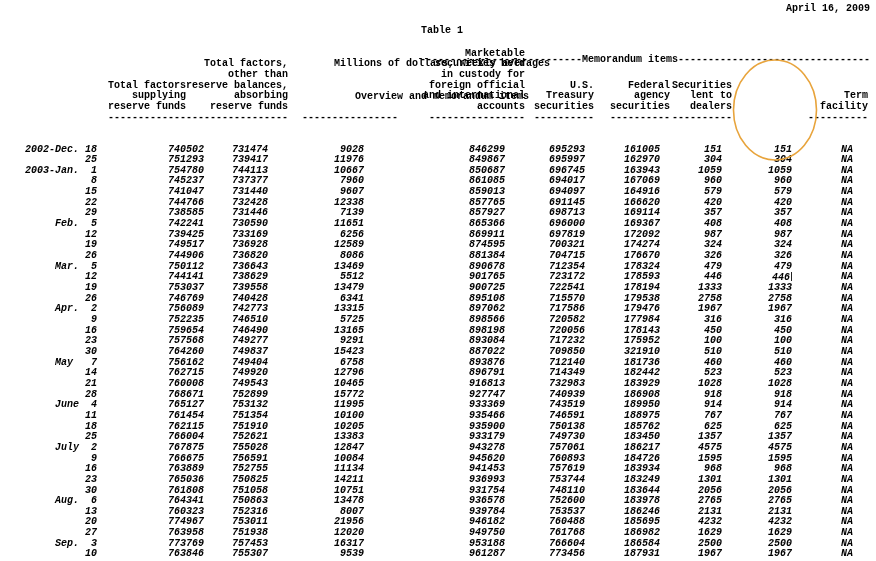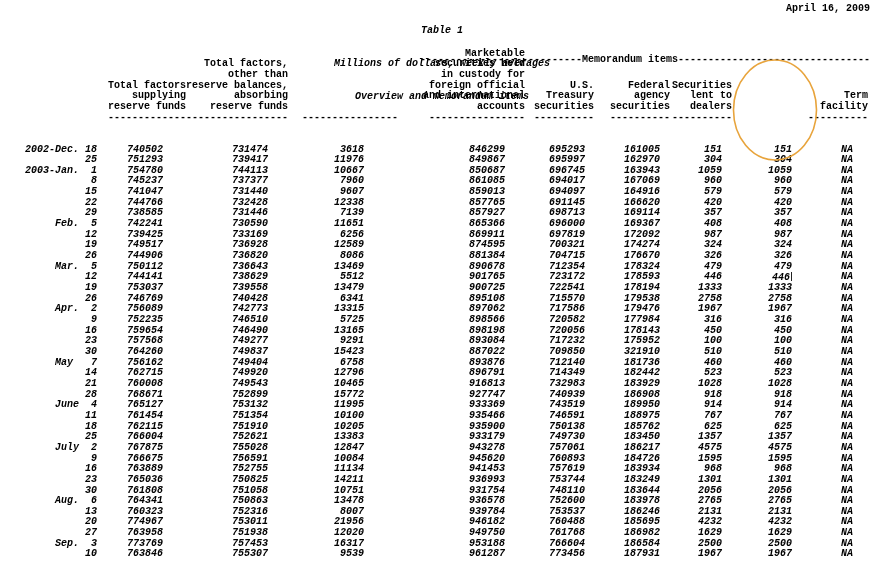--- a/index.html
+++ b/index.html
@@ -8,21 +8,21 @@
     width:876px;height:561px;
     background:#fff;
     overflow:hidden;
     font-family:"Liberation Mono","DejaVu Sans Mono",monospace;
     font-weight:bold;
     font-size:10px;
     color:#000;
   }
   .title-block{
     position:absolute;left:8px;right:0;top:3px;
-    text-align:center;line-height:11px;white-space:pre;font-style:italic;
+    text-align:center;line-height:11px;white-space:pre;
   }
   .date-stamp{
     position:absolute;top:3px;right:6px;white-space:pre;
   }
   .memo-rule{
     position:absolute;left:420px;top:54px;white-space:pre;letter-spacing:0;
   }
   .hdr{
     position:absolute;
     bottom:416.3px;
@@ -31,21 +31,21 @@
     white-space:pre;
     line-height:10.66px;
   }
   .hc0{left:56px}  .hc1{left:147px} .hc2{left:237px} .hc3{left:350px} .hc4{left:474px}
   .hc5{left:564px} .hc6{left:640px} .hc7{left:702px} .hc8{left:772px} .hc9{left:838px}
   .tbody{
     position:absolute;left:0;right:0;top:144.5px;font-style:italic;
   }
   .row{position:relative;height:10.66px;line-height:10.66px;}
   .c{position:absolute;text-align:right;white-space:pre;}
-  .r0{right:779px} .r1{right:713px} .r2{right:608px} .r3{right:512px} .r4{right:371px}
+  .r0{right:779px} .r1{right:672px} .r2{right:608px} .r3{right:512px} .r4{right:371px}
   .r5{right:291px} .r6{right:216px} .r7{right:154px} .r8{right:84px}  .r9{right:23px}
   .text-cursor{
     display:inline-block;width:1px;height:9px;background:#222;
     vertical-align:-1px;margin-left:1px;
   }
   .annot{position:absolute;left:730px;top:58px;width:90px;height:105px;pointer-events:none;}
 </style>
 </head>
 <body>
 
@@ -102,21 +102,21 @@
   <div class="hdr hc9">
     <div>Term
 facility</div><div>----------</div>
   </div>
 
   <div class="tbody">
       <div class="row">
         <span class="c r0">2002-Dec. 18</span>
         <span class="c r1">740502</span>
         <span class="c r2">731474</span>
-        <span class="c r3">3618</span>
+        <span class="c r3">9028</span>
         <span class="c r4">846299</span>
         <span class="c r5">695293</span>
         <span class="c r6">161005</span>
         <span class="c r7">151</span>
         <span class="c r8">151</span>
         <span class="c r9">NA</span>
       </div>
       <div class="row">
         <span class="c r0">25</span>
         <span class="c r1">751293</span>

